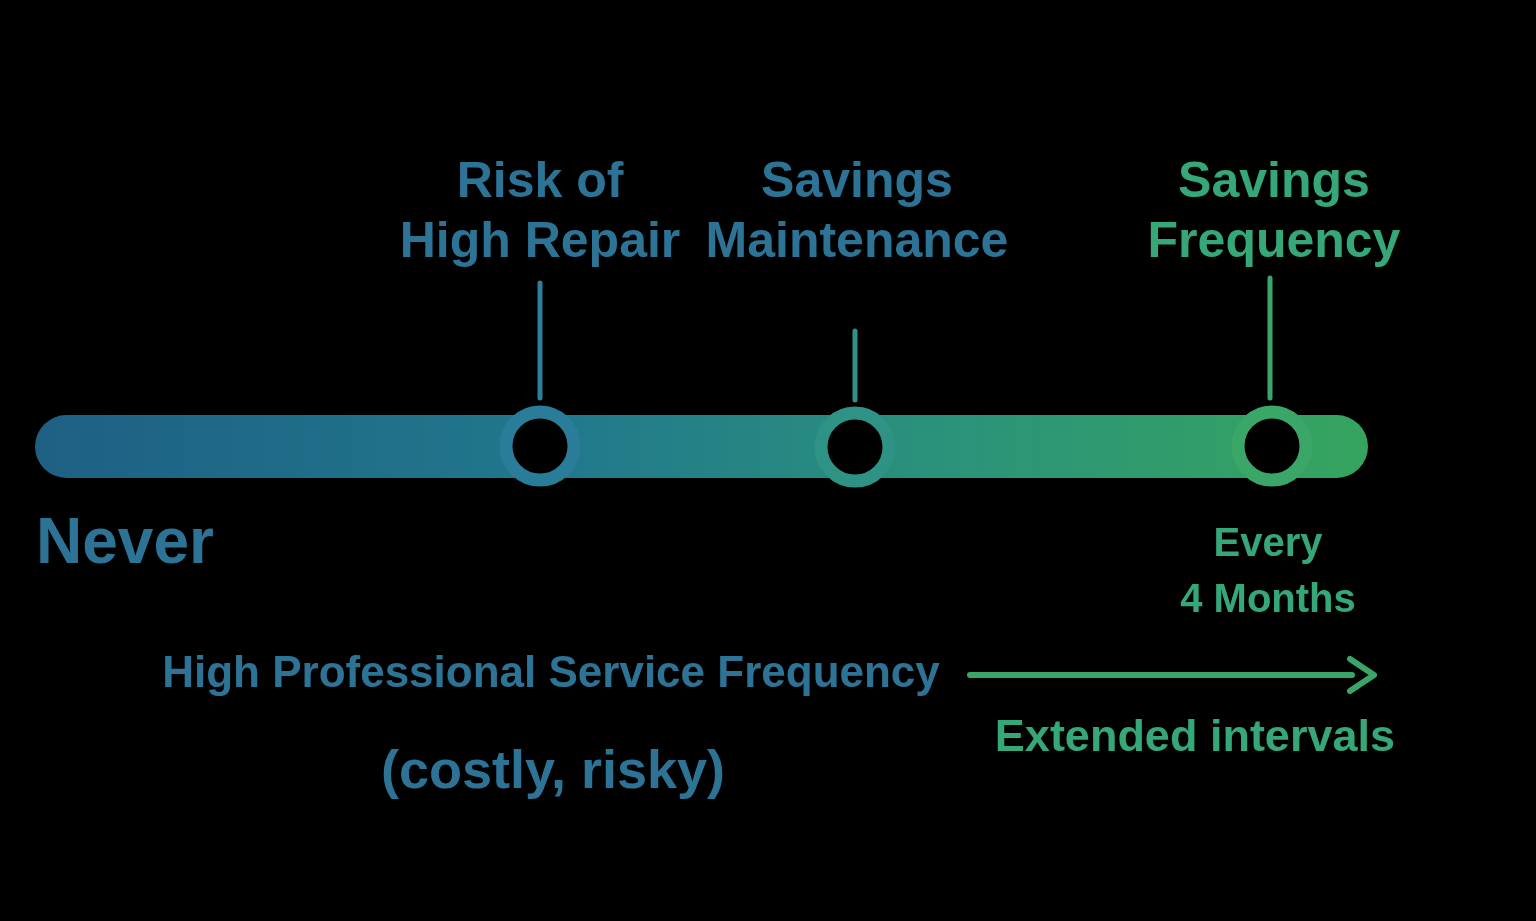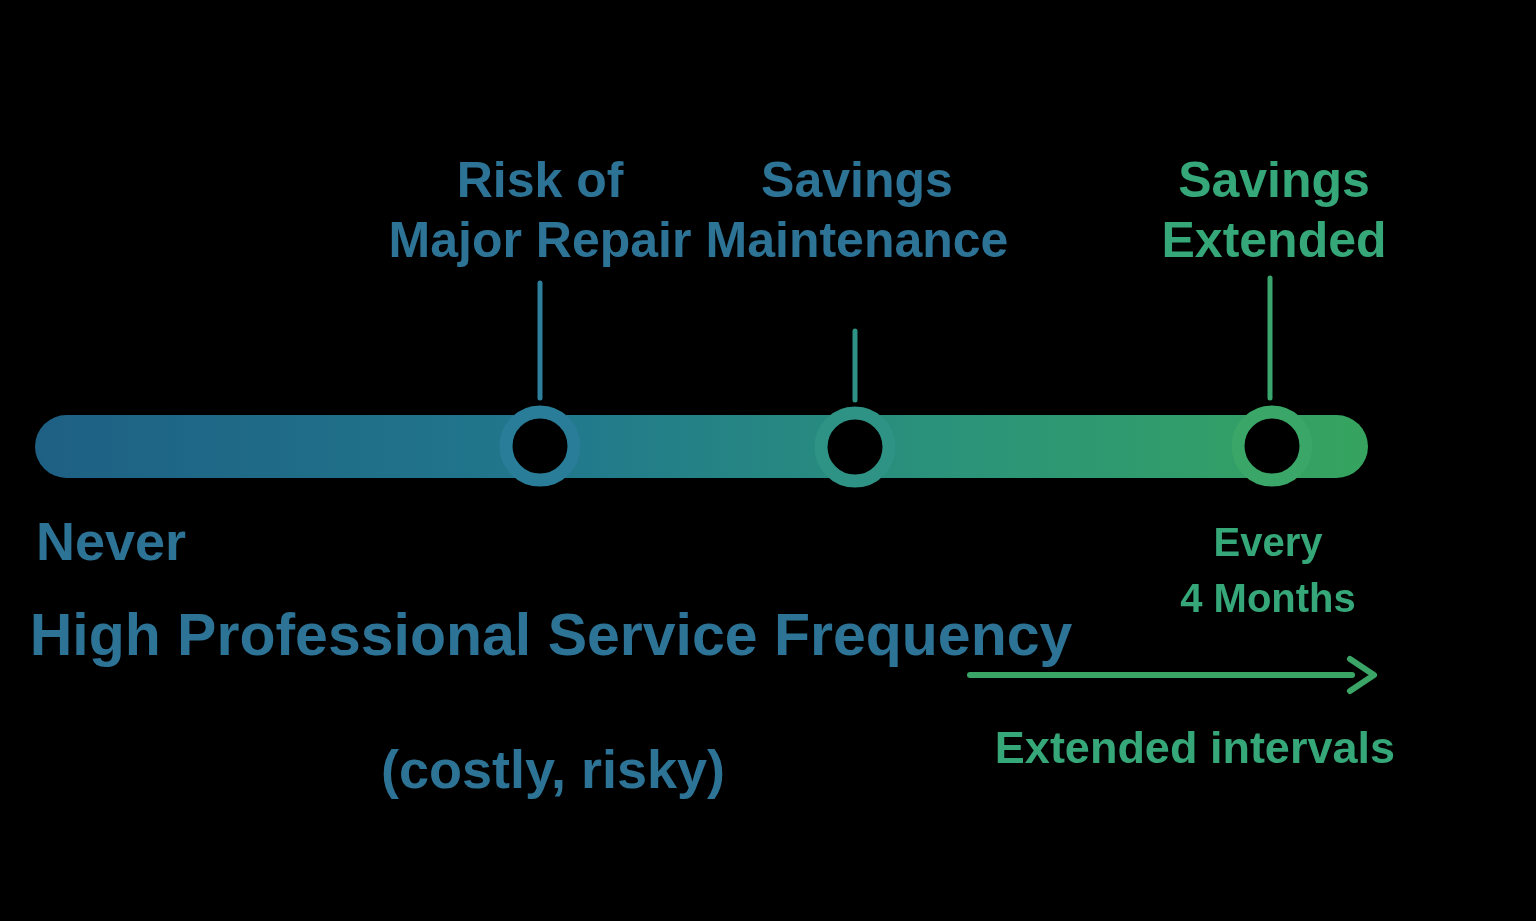--- a/index.html
+++ b/index.html
@@ -15,27 +15,27 @@
   .txt{position:absolute;white-space:nowrap;}
   .center{transform:translateX(-50%);text-align:center;}
   .blue{color:var(--c-textBlue,#2b7095);}
   .green{color:var(--c-textGreen,#35a778);}
 
   .callout{font-size:50px;line-height:60px;}
   .callout-risk{left:540px;top:150px;}
   .callout-optimal{left:857px;top:150px;}
   .callout-savings{left:1274px;top:150px;text-align:center;}
 
-  .axis-start{left:36px;top:512px;font-size:54px;line-height:58px;}
+  .axis-start{left:36px;top:512px;font-size:64px;line-height:58px;}
   .axis-end{left:1268px;top:514px;font-size:40px;line-height:56px;}
 
-  .zone-left-title{left:551px;top:608px;font-size:59px;line-height:54px;}
+  .zone-left-title{left:551px;top:645px;font-size:44px;line-height:54px;}
   .zone-left-sub{left:553px;top:708px;font-size:54px;line-height:50px;margin-top:36px;}
 
-  .zone-right{right:141px;top:710px;text-align:right;margin-top:12px;}
+  .zone-right{right:141px;top:710px;text-align:right;}
   .zone-right-title{font-size:45px;line-height:52px;}
   .zone-right-sub{font-size:37px;line-height:46px;margin-top:8px;}
 
   .ring{fill:#000;}
   svg line, svg polyline{fill:none;}
 </style>
 </head>
 <body>
 
 <div class="stage">
@@ -61,31 +61,31 @@
     <circle class="ring" cx="1272" cy="446" r="34" stroke-width="13" stroke="#3aa667"></circle>
 
     <g>
       <line x1="970" y1="675" x2="1352" y2="675" stroke-width="6" stroke-linecap="round" stroke="#3aa567"></line>
       <polyline points="1350,659 1374,675 1350,691" stroke-width="6" stroke-linecap="round" stroke-linejoin="round" stroke="#3aa567"></polyline>
     </g>
   </svg>
 
   <div class="txt center callout callout-risk blue">
     <div>Risk of</div>
-    <div>Major Repair</div>
+    <div>High Repair</div>
   </div>
 
   <div class="txt center callout callout-optimal blue">
     <div>Savings</div>
     <div>Maintenance</div>
   </div>
 
   <div class="txt center callout callout-savings green">
     <div>Savings</div>
-    <div>Extended</div>
+    <div>Frequency</div>
   </div>
 
   <div class="txt axis-start blue">Never</div>
 
   <div class="txt center axis-end green">
     <div>Every</div>
     <div>4 Months</div>
   </div>
 
   <div class="txt center zone-left-title blue">High Professional Service Frequency</div>

